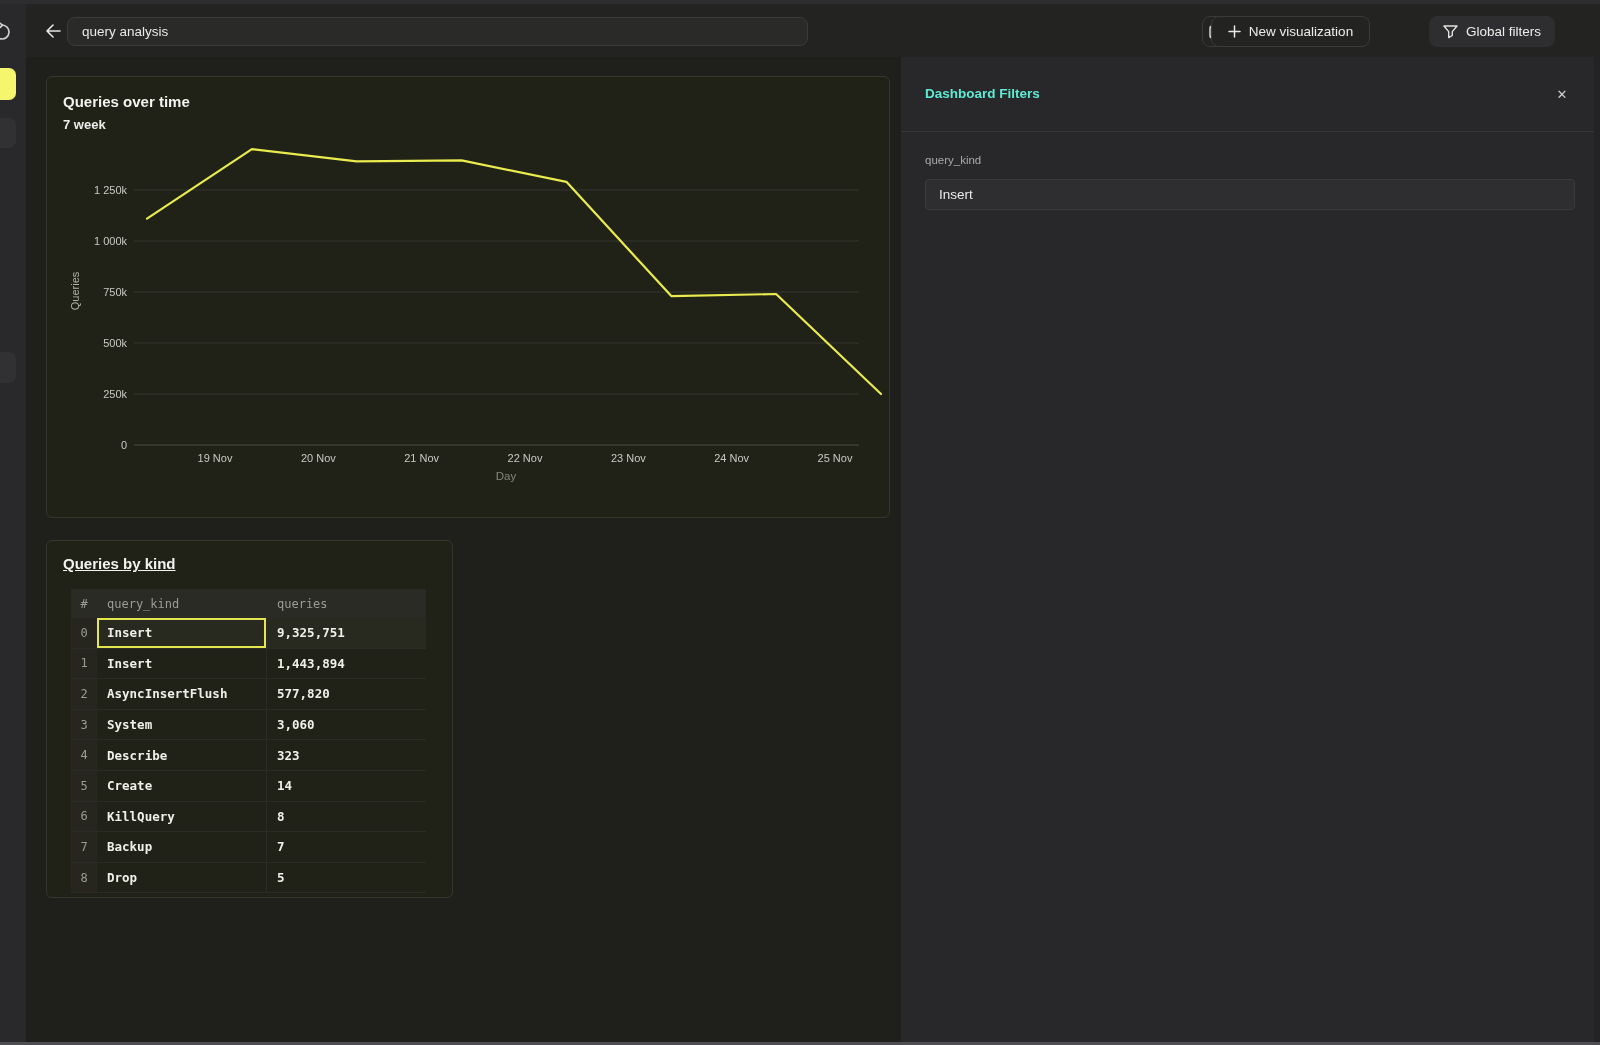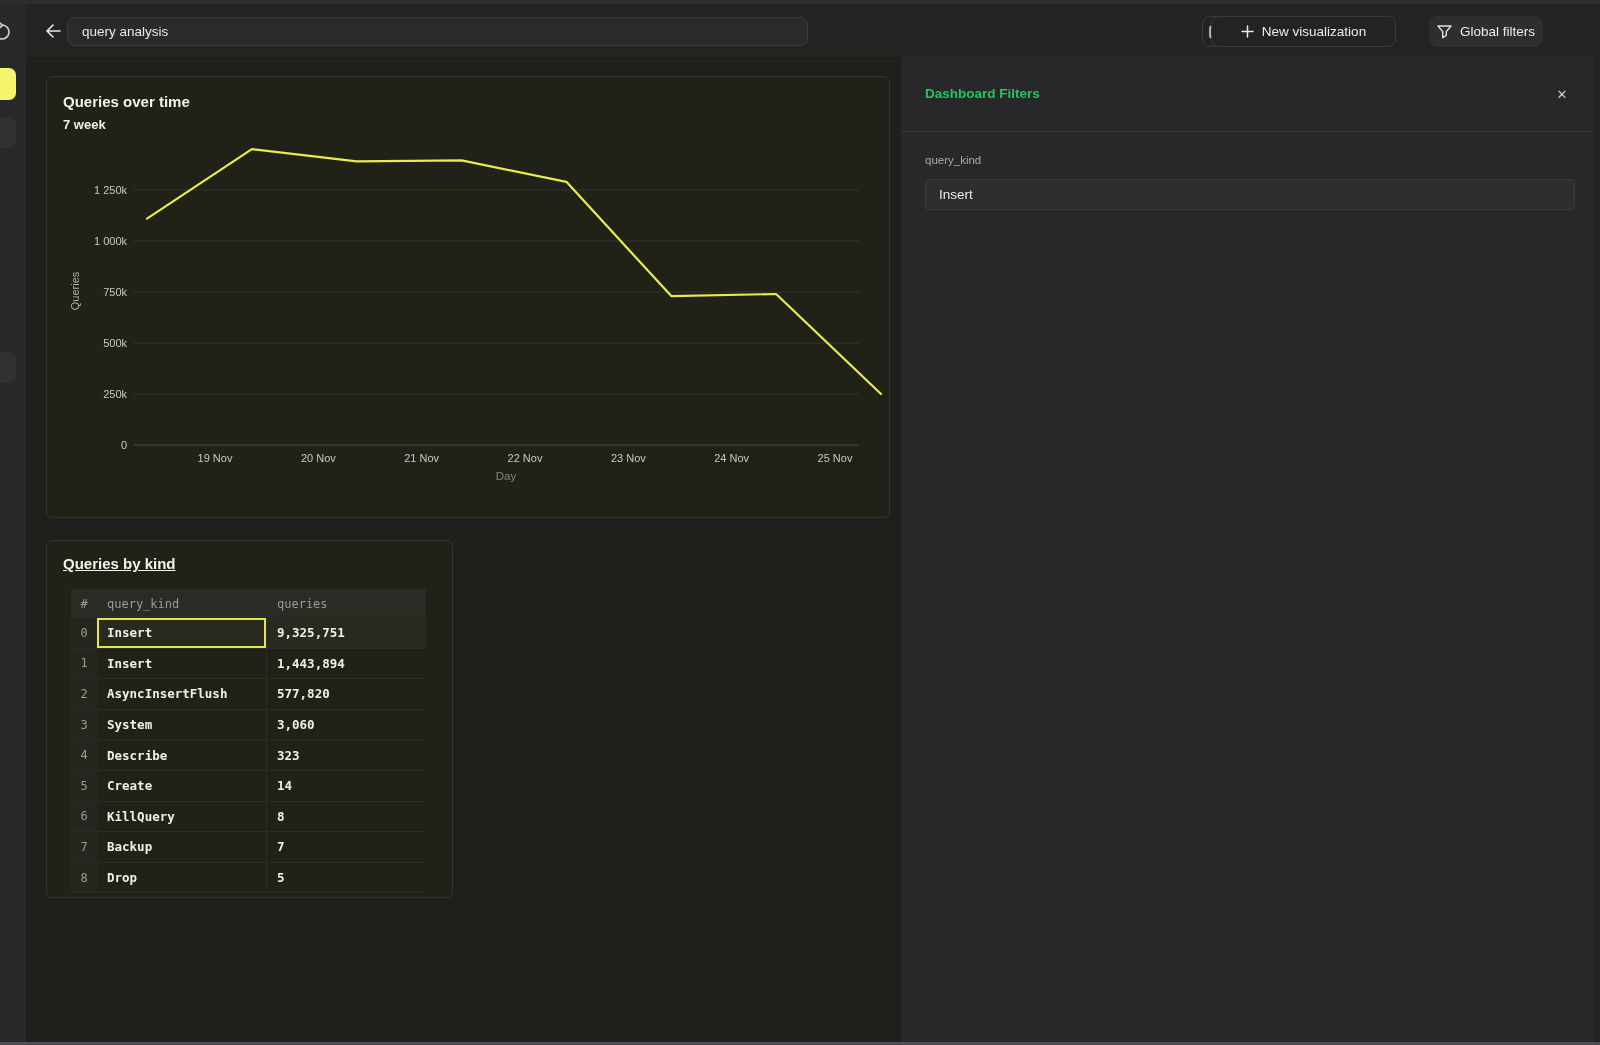--- a/index.html
+++ b/index.html
@@ -31,22 +31,22 @@
     color:#e9e9e6; font-size:13.5px; padding:0 14px; outline:none;
     font-family:"Liberation Sans", sans-serif;
   }
   .tb-btn {
     position:absolute; top:12px; height:31px; border-radius:8px;
     display:flex; align-items:center; justify-content:center; gap:8px;
     background:#232321; border:1px solid #3a3a38; color:#ececea;
     font-size:13.5px; font-family:"Liberation Sans", sans-serif; cursor:pointer;
   }
   #btn-console { left:1176px; width:46px; }
-  #btn-newviz  { left:1185px; width:185px; }
-  #btn-global  { left:1403px; width:114px; background:#2e2e30; border:1px solid #2e2e30; }
+  #btn-newviz  { left:1185px; width:159px; }
+  #btn-global  { left:1403px; width:126px; background:#2e2e30; border:1px solid #2e2e30; }
 
   
   #main { position:absolute; left:26px; top:57px; width:1009px; height:988px; background:#1f201b; }
   .card { position:absolute; background:#212217; border:1px solid #35362d; border-radius:6px; }
   #chart-card { left:20px; top:19px; width:844px; height:442px; }
   #table-card { left:20px; top:483px; width:407px; height:358px; }
   .card-title { position:absolute; left:16px; font-size:15px; font-weight:700; color:#f2f2ee; }
   .card-subtitle { position:absolute; left:16px; font-size:13px; font-weight:700; color:#edeee9; }
   #chart-svg { position:absolute; left:0; top:0; }
 
@@ -59,21 +59,21 @@
   .c-idx { width:26px; display:flex; align-items:center; justify-content:center; font-size:12px; color:#9b9c94; background:#26261f; flex:none; }
   .t-head .c-idx { background:transparent; }
   .c-kind { width:169px; display:flex; align-items:center; padding-left:10px; font-size:12.5px; flex:none; }
   .c-q { width:160px; display:flex; align-items:center; padding-left:10px; font-size:12.5px; flex:none; border-left:1px solid #2c2c26; }
   .t-head .c-kind, .t-head .c-q { color:#9b9c94; font-size:12px; font-weight:400; }
   .t-row .c-kind, .t-row .c-q { color:#f0f0ea; font-weight:700; }
   .sel-cell { box-shadow: inset 0 0 0 2px #e5e64f; }
 
   
   #panel { position:absolute; left:901px; top:57px; width:699px; height:988px; background:#28282a; }
-  #panel-title { position:absolute; left:24px; top:29px; font-size:13.5px; font-weight:600; color:#22c55e; }
+  #panel-title { position:absolute; left:24px; top:29px; font-size:13.5px; font-weight:600; color:#5eead4; }
   #panel-close { position:absolute; left:650px; top:26px; width:22px; height:22px; background:none; border:none; color:#cfcfd2; font-size:13px; cursor:pointer; display:flex; align-items:center; justify-content:center; }
   #panel-divider { position:absolute; left:0; top:74px; width:699px; height:1px; background:#36363a; }
   #panel-field-label { position:absolute; left:24px; top:97px; font-size:11.5px; color:#aaaaad; }
   #panel-field-input {
     position:absolute; left:24px; top:122px; width:650px; height:31px;
     background:#2e2e30; border:1px solid #3b3b3e; border-radius:4px;
     color:#eaeaea; font-size:13.5px; padding:0 13px; outline:none;
     font-family:"Liberation Sans", sans-serif;
   }
   #panel-edge { position:absolute; right:0; top:0; width:6px; height:988px; background:#232326; }

